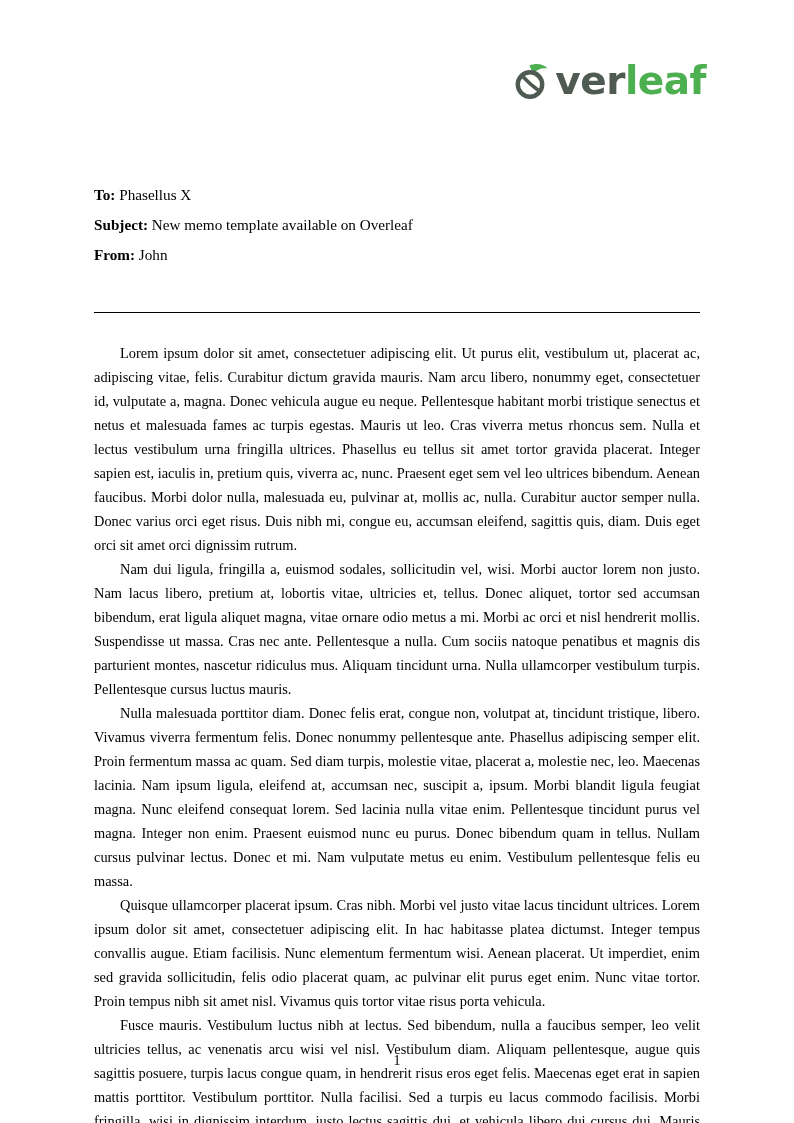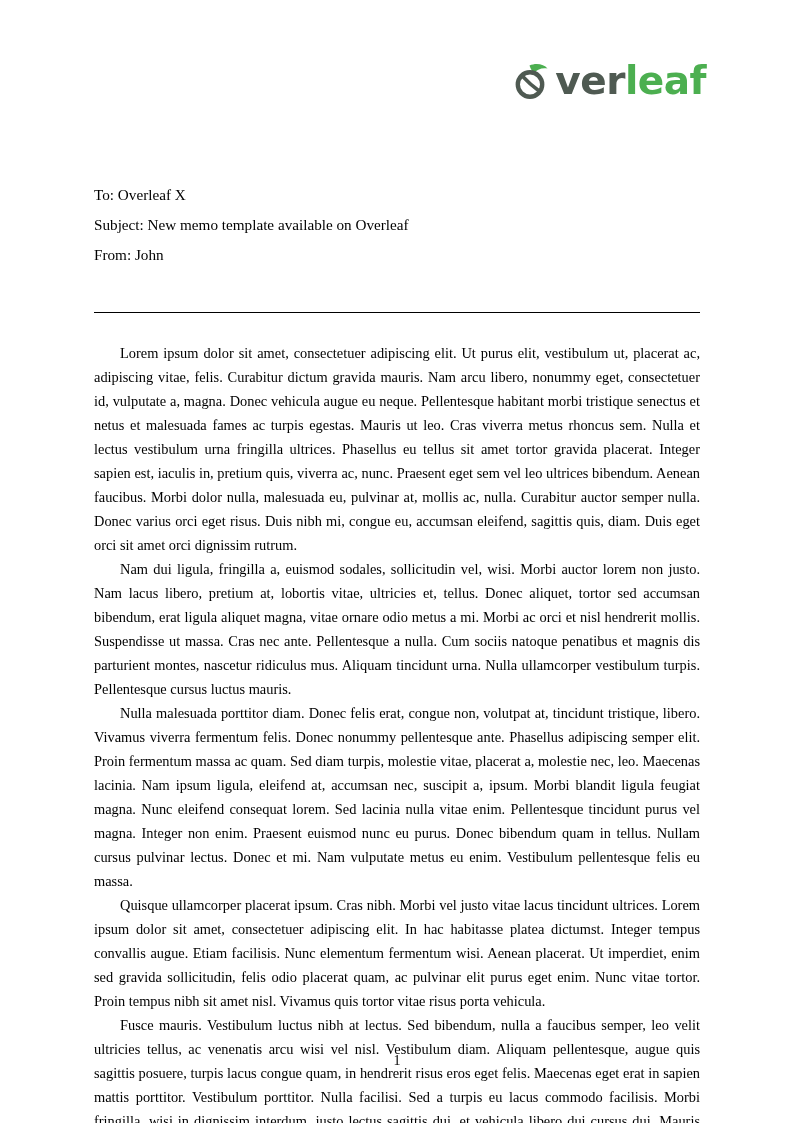--- a/index.html
+++ b/index.html
@@ -53,21 +53,21 @@
     left: 94px;
     top: 180px;
     width: 606px;
   }
   .memo-row {
     font-size: 15.2px;
     line-height: 30px;
     margin-bottom: 0;
   }
   .memo-label {
-    font-weight: normal;
+    font-weight: bold;
   }
   .memo-value {
     font-weight: normal;
   }
   .rule {
     position: absolute;
     left: 94px;
     top: 312px;
     width: 606px;
     border-top: 1.2px solid #000;
@@ -116,21 +116,21 @@
       </svg>
     </div>
     <div class="logo-text">
       <span class="dark">ver</span><span class="green">leaf</span>
     </div>
   </div>
 
   <div class="memo-head">
     <div class="memo-row">
       <span class="memo-label">To:</span>
-      <span class="memo-value">Overleaf X</span>
+      <span class="memo-value">Phasellus X</span>
     </div>
     <div class="memo-row">
       <span class="memo-label">Subject:</span>
       <span class="memo-value">New memo template available on Overleaf</span>
     </div>
     <div class="memo-row">
       <span class="memo-label">From:</span>
       <span class="memo-value">John</span>
     </div>
   </div>

